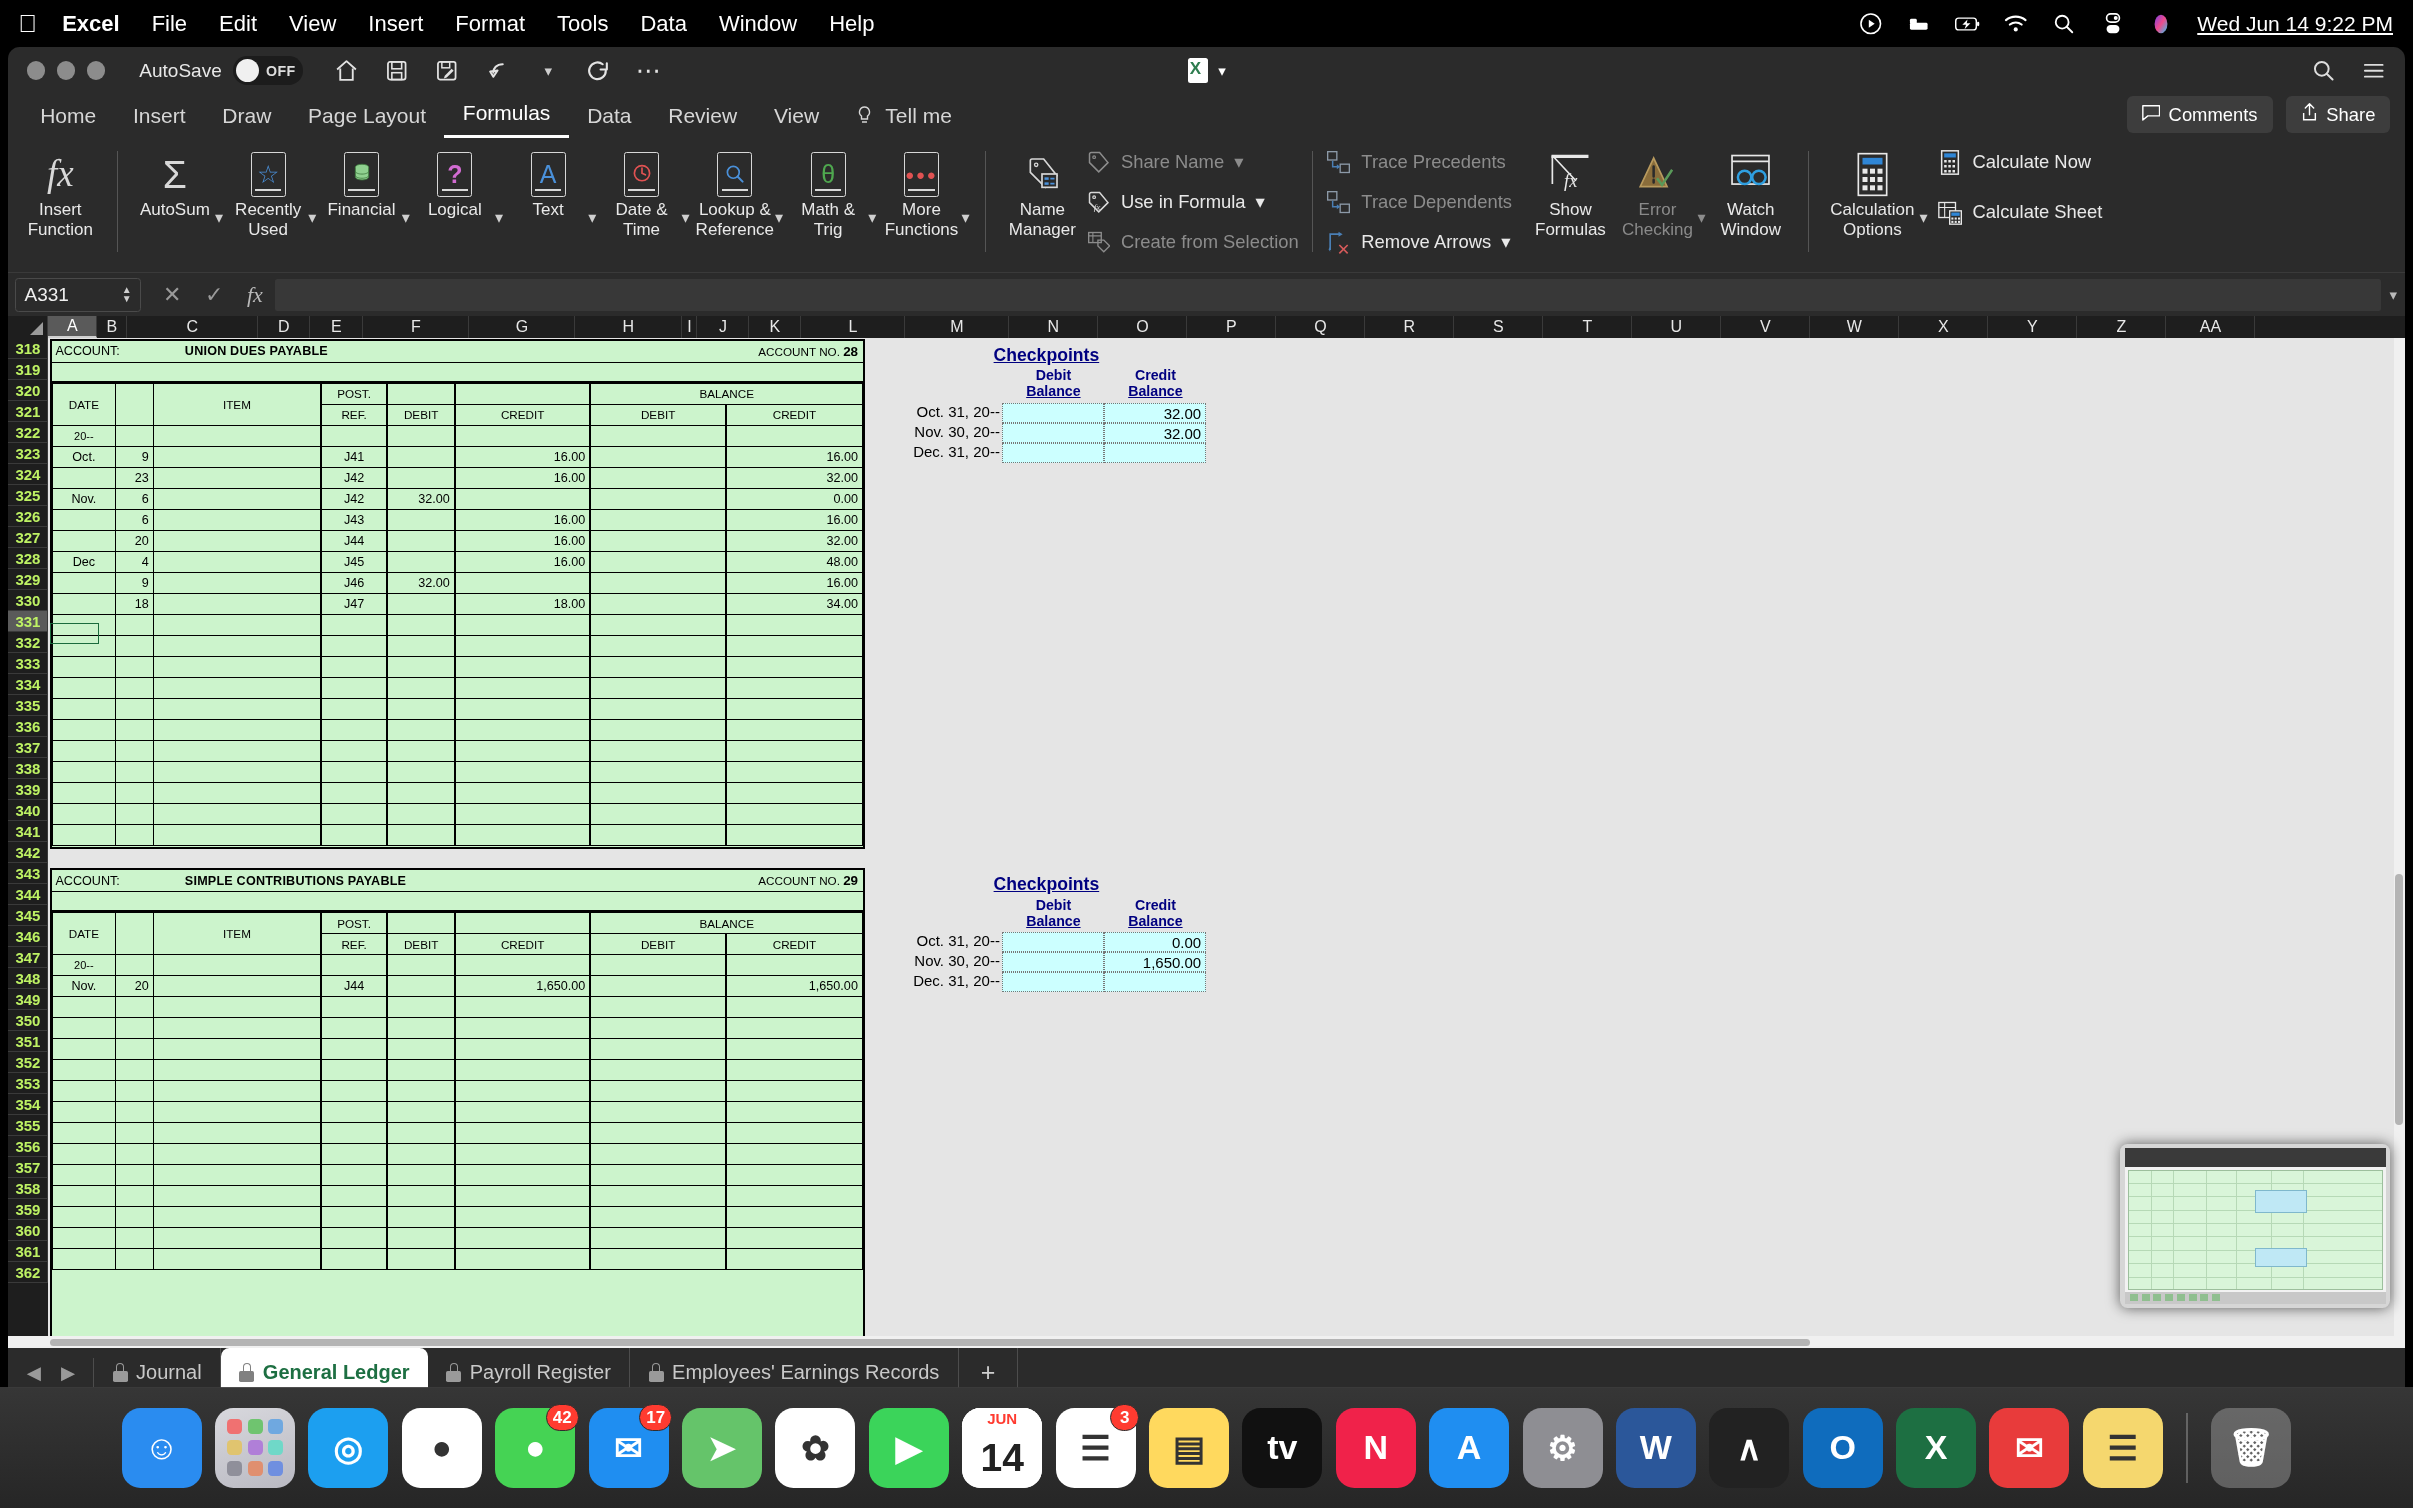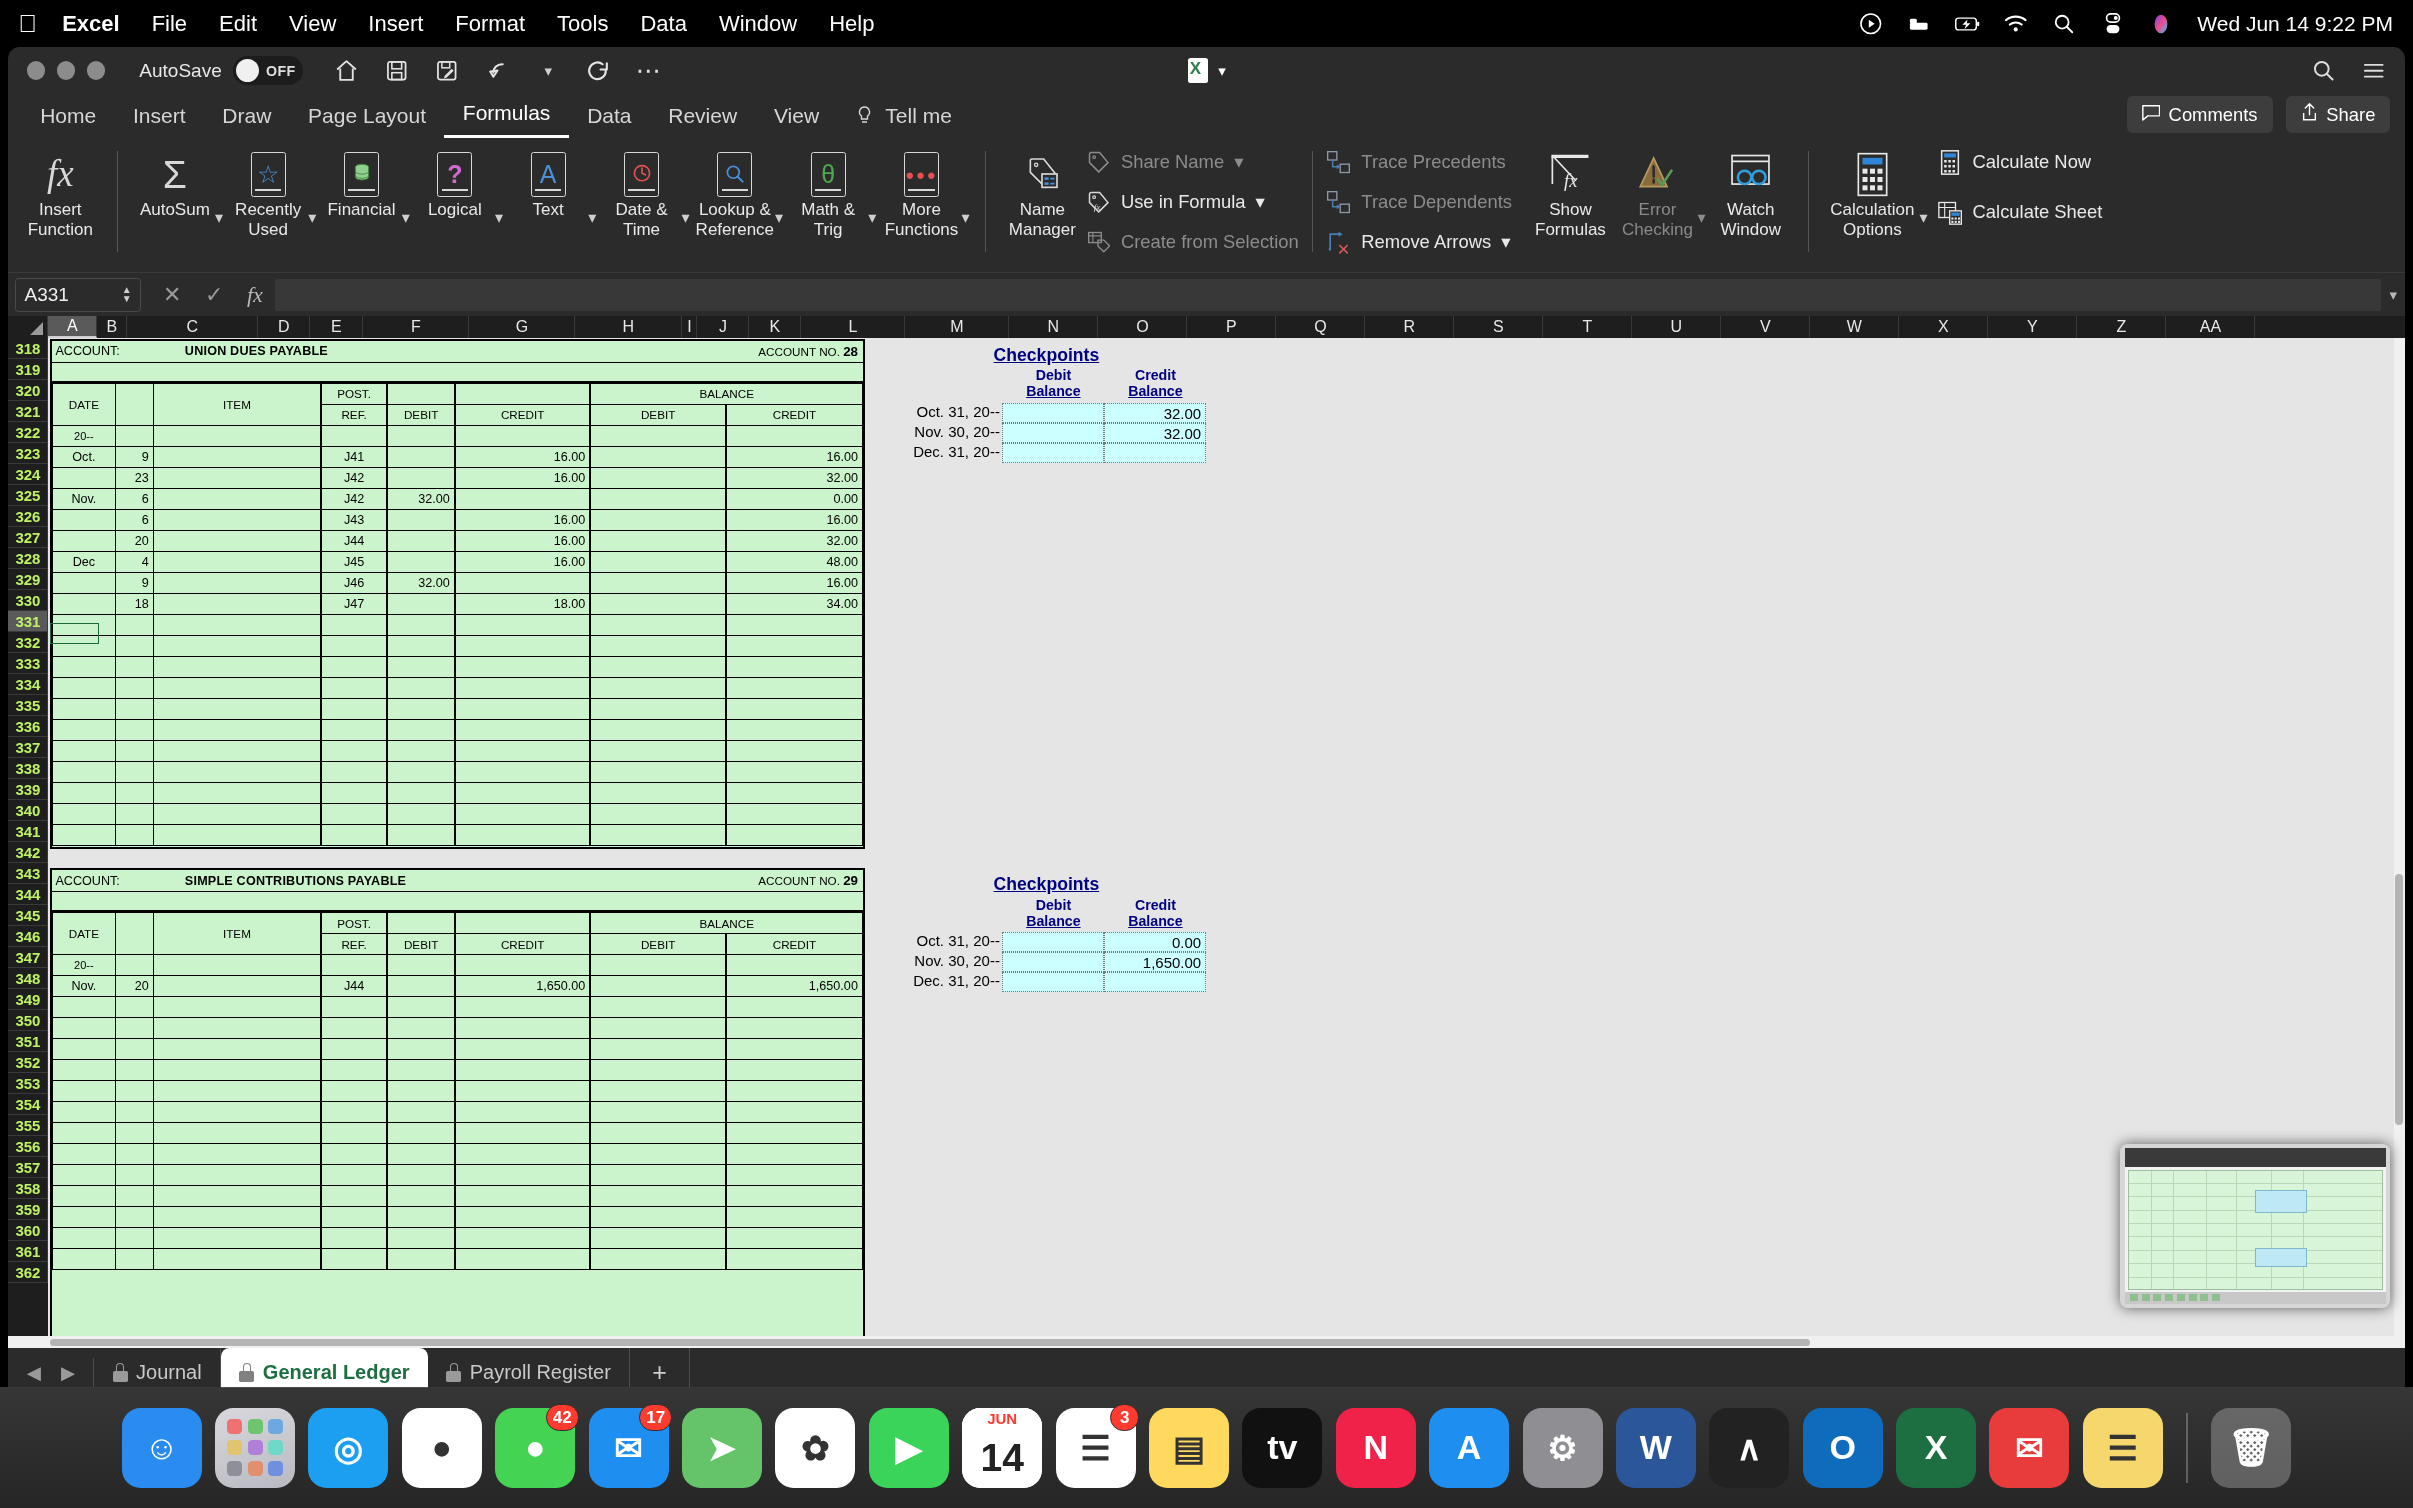--- a/index.html
+++ b/index.html
@@ -13,21 +13,21 @@
   
   .menubar {
     height: 47px; background: #000; display: flex; align-items: center;
     padding: 0 18.4px; color: #fff; font-size: 22px; position: relative;
   }
   .menubar .apple { font-size: 25px; margin-right: 25px; line-height: 1; }
   .menubar .mitem { margin-right: 32px; white-space: nowrap; }
   .menubar .mitem.bold { font-weight: bold; }
   .menu-right {
     position: absolute; right: 20px; top: 0; height: 47px;
-    display: flex; align-items: center; gap: 23.5px; color: #fff; font-size: 21px;
+    display: flex; align-items: center; gap: 23.5px; color: #fff; font-size: 21px; text-decoration: underline;
   }
   .menu-right .ic { width: 25px; height: 25px; display: inline-flex; align-items: center; justify-content: center; }
   .clock { font-size: 21px; white-space: nowrap; }
 
   
   .win {
     position: absolute; left: 8.4px; top: 47px; width: 2397px; height: 1341px;
     background: #2b2b2b; border-radius: 11.7px 11.7px 0 0; overflow: hidden;
   }
 
@@ -1377,20 +1377,27 @@
           </span>
         <span>General Ledger</span>
       </div>
       <div class="stab">
         <span class="lock">
             <span class="shackle"></span>
             <span class="body"></span>
           </span>
         <span>Payroll Register</span>
       </div>
+      <div class="stab">
+        <span class="lock">
+            <span class="shackle"></span>
+            <span class="body"></span>
+          </span>
+        <span>Employees' Earnings Records</span>
+      </div>
       <div class="plus">+</div>
     </div>
 
     <div class="pip">
       <div class="pip-inner">
         <div class="pip-top"></div>
         <div class="pip-grid">
           <span class="l" style="top:11.7px"></span>
             <span class="l" style="top:25px"></span>
           <span class="l" style="top:39px"></span>

